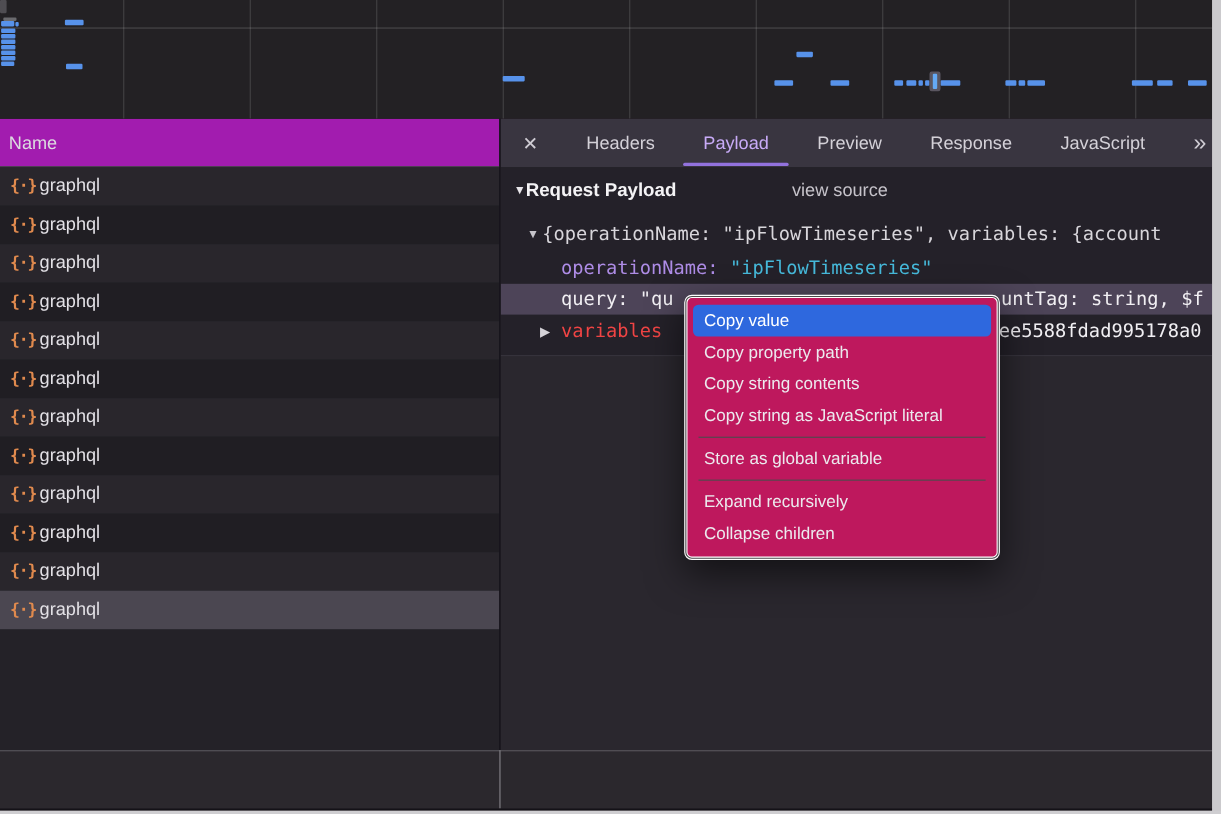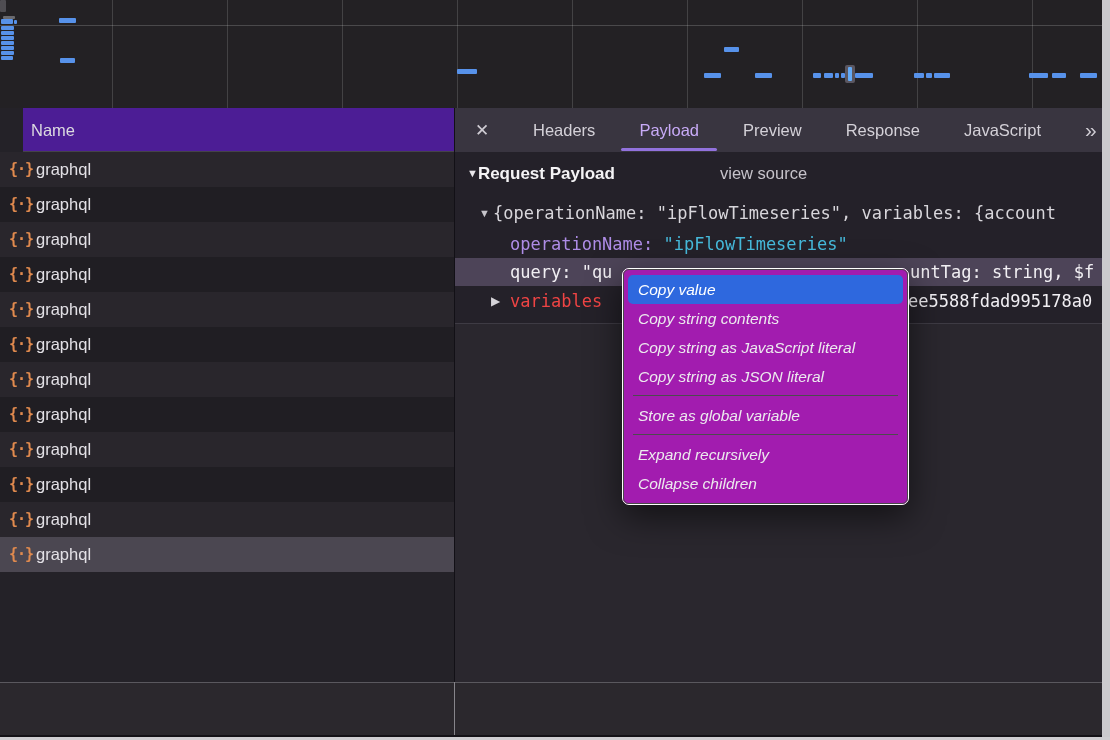--- a/index.html
+++ b/index.html
@@ -15,22 +15,22 @@
   .bar{position:absolute;border-radius:1px;background:#5792ea;}
   .marker{position:absolute;background:#5a5660;border-radius:2px;}
   .marker-bar{position:absolute;background:#64aaf5;border-radius:1px;}
 
   
   .vdivider{position:absolute;left:454px;top:108px;width:1px;height:574px;background:#121016;}
   .vdivider-footer{position:absolute;left:454px;top:682px;width:1px;height:53px;background:#87858b;}
 
   
   .left-panel{position:absolute;left:0;top:108px;width:454px;height:574px;background:#242228;overflow:hidden;}
-  .list-header{position:absolute;left:0;top:0;width:454px;height:44px;background:#4c1d95;
-               border-bottom:1px solid #454349;color:#dcdae0;font-size:16.5px;line-height:44px;padding-left:8px;box-sizing:border-box;margin-left:23px;}
+  .list-header{position:absolute;left:0;top:0;width:454px;height:44px;background:#a21caf;
+               border-bottom:1px solid #454349;color:#dcdae0;font-size:16.5px;line-height:44px;padding-left:8px;box-sizing:border-box;}
   .rows{position:absolute;left:0;top:44px;width:454px;}
   .req-row{position:relative;width:454px;height:35px;line-height:35px;color:#e3e1e6;font-size:16.5px;}
   .req-row.odd{background:#29262c;}
   .req-row.even{background:#201e23;}
   .req-row.selected{background:#4b4751;}
   .req-icon{position:absolute;left:9px;top:0;color:#e08a4e;font-family:"DejaVu Sans Mono",monospace;
             font-size:15px;font-weight:bold;letter-spacing:-1px;}
   .req-label{position:absolute;left:36px;top:0;}
 
   
@@ -60,23 +60,23 @@
   .row-vars .twisty{position:absolute;left:36px;font-size:12px;color:#d5d3d8;}
   .row-vars .k{position:absolute;left:55px;color:#ef4444;}
   .row-vars .frag-r{position:absolute;left:453px;color:#f1eff3;}
   .k{color:#ae8ce6;} .s{color:#46b9da;}
   .below-tree{position:absolute;left:0;top:216px;width:647px;height:358px;background:#2a272e;}
 
   
   .footer{position:absolute;left:0;top:682px;width:1102px;height:53px;background:#2b282d;border-top:1px solid #5a585e;box-sizing:border-box;}
 
   
-  .ctx-menu{position:absolute;left:622px;top:268px;width:287px;background:#a21caf;
-            border:1px solid #ffffff;outline:1px solid #4a484b;outline-offset:-2px;border-radius:7px;
-            box-shadow:0 12px 34px rgba(0,0,0,0.55);padding:6px 0;box-sizing:border-box;z-index:10;font-style:italic;}
+  .ctx-menu{position:absolute;left:622px;top:268px;width:287px;background:#be185d;
+            border:3px solid #ffffff;outline:1px solid #4a484b;outline-offset:-2px;border-radius:7px;
+            box-shadow:0 12px 34px rgba(0,0,0,0.55);padding:6px 0;box-sizing:border-box;z-index:10;}
   .ctx-item{position:relative;height:29px;line-height:29px;margin:0 5px;padding-left:10px;border-radius:5px;
             color:#eceaee;font-size:15.5px;white-space:nowrap;}
   .ctx-item.highlighted{background:#2e68de;color:#ffffff;}
   .ctx-sep{height:1px;margin:4px 10px 5px 10px;background:#4d4b4e;}
 
   
   .edge-right{position:absolute;right:0;top:0;width:8px;height:740px;background:#cbcacd;}
   .edge-bottom{position:absolute;left:0;bottom:0;width:1110px;height:3px;background:#cfced1;}
 </style>
 </head>
@@ -223,23 +223,23 @@
       </div>
       <div class="below-tree"></div>
     </div>
 
     <div class="vdivider"></div>
     <div class="footer"></div>
     <div class="vdivider-footer"></div>
 
     <div class="ctx-menu" id="ctxmenu">
         <div class="ctx-item highlighted">Copy value</div>
+        <div class="ctx-item">Copy property path</div>
         <div class="ctx-item">Copy string contents</div>
         <div class="ctx-item">Copy string as JavaScript literal</div>
-        <div class="ctx-item">Copy string as JSON literal</div>
         <div class="ctx-sep"></div>
         <div class="ctx-item">Store as global variable</div>
         <div class="ctx-sep"></div>
         <div class="ctx-item">Expand recursively</div>
         <div class="ctx-item">Collapse children</div>
       </div>
   </div>
 
   <div class="edge-right"></div>
   <div class="edge-bottom"></div>

